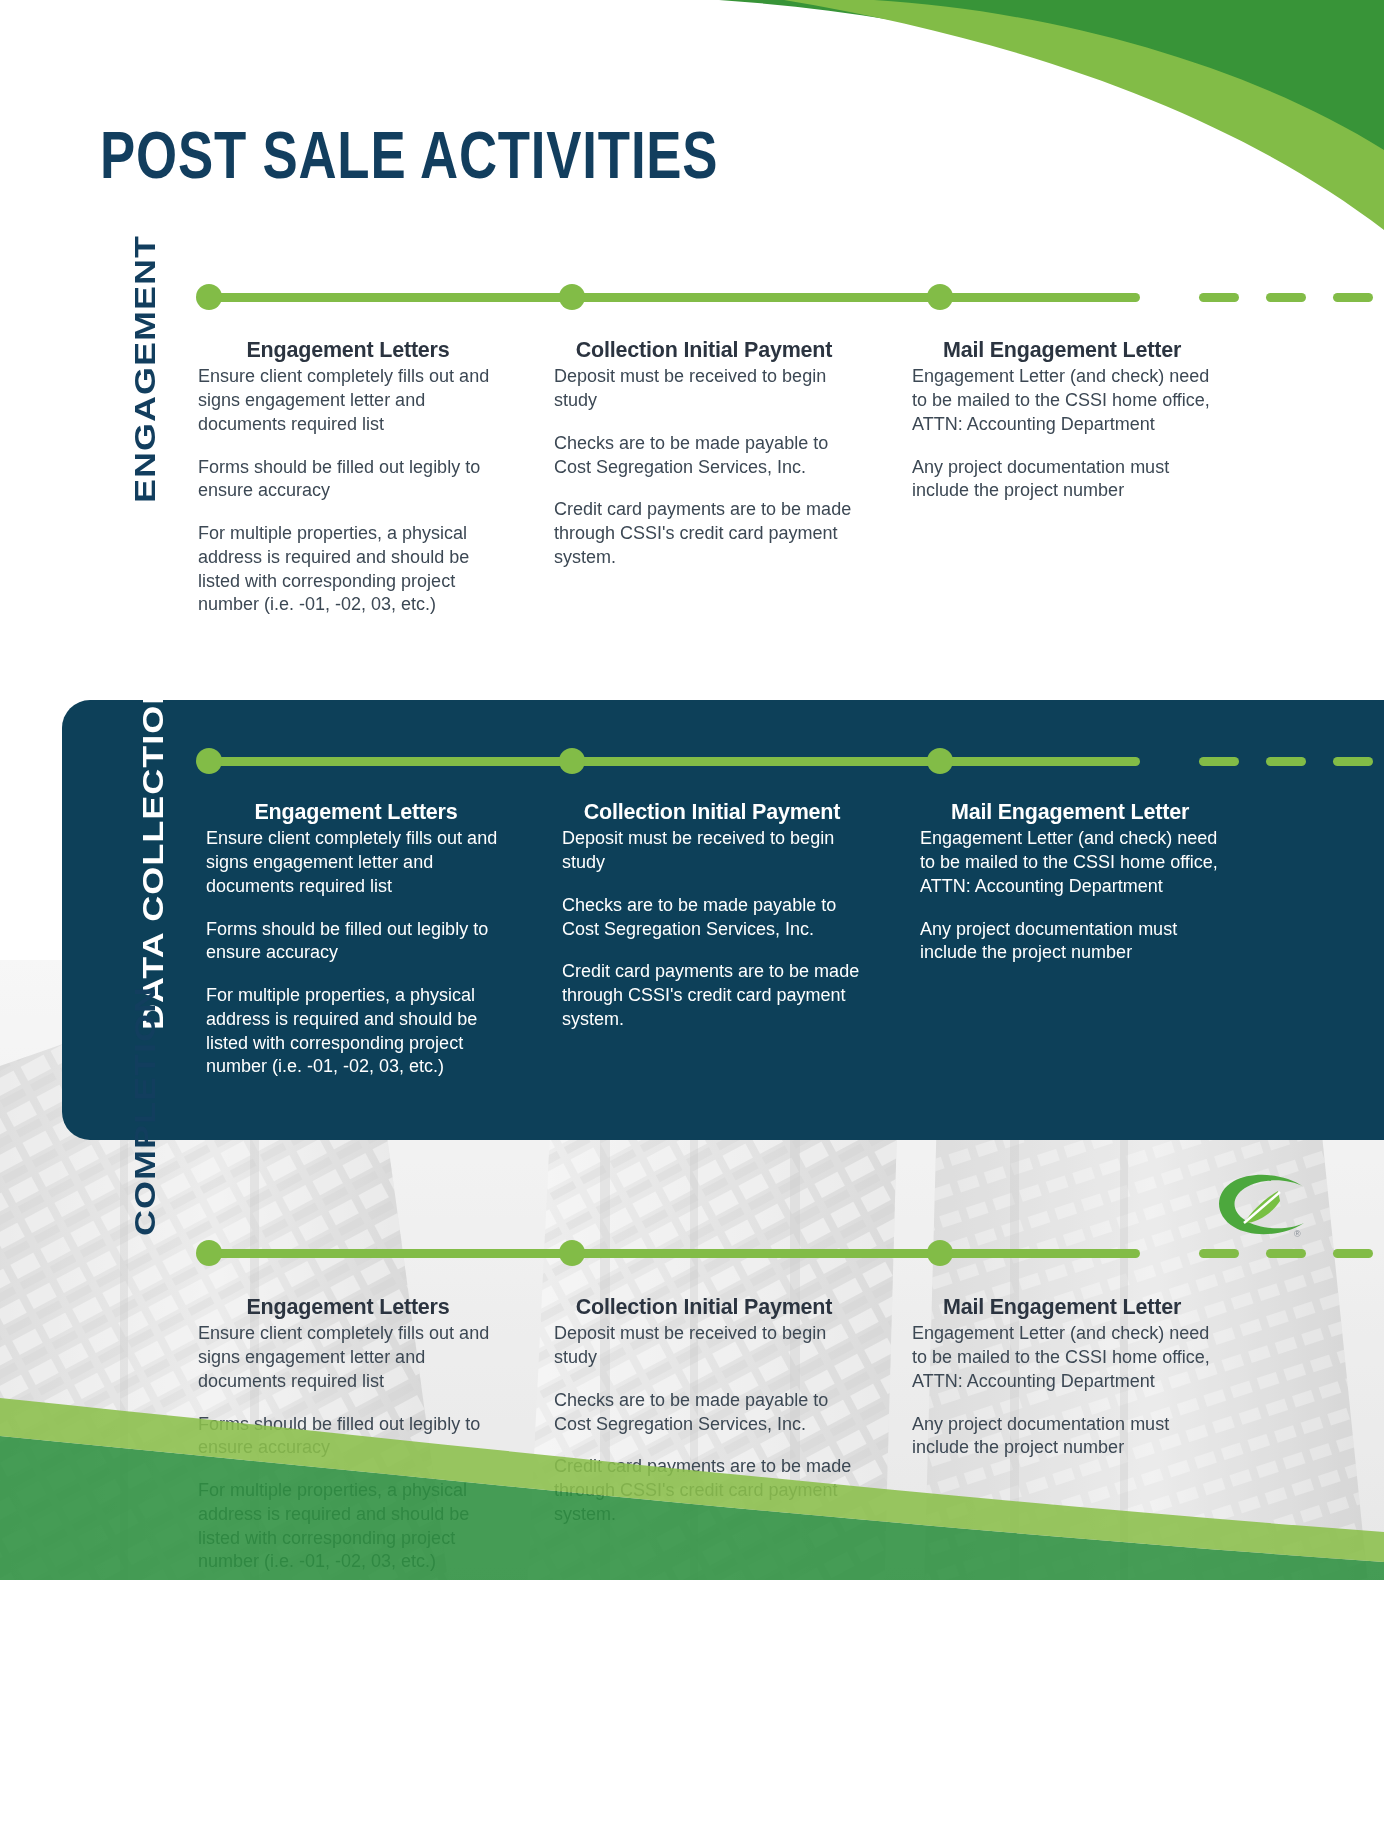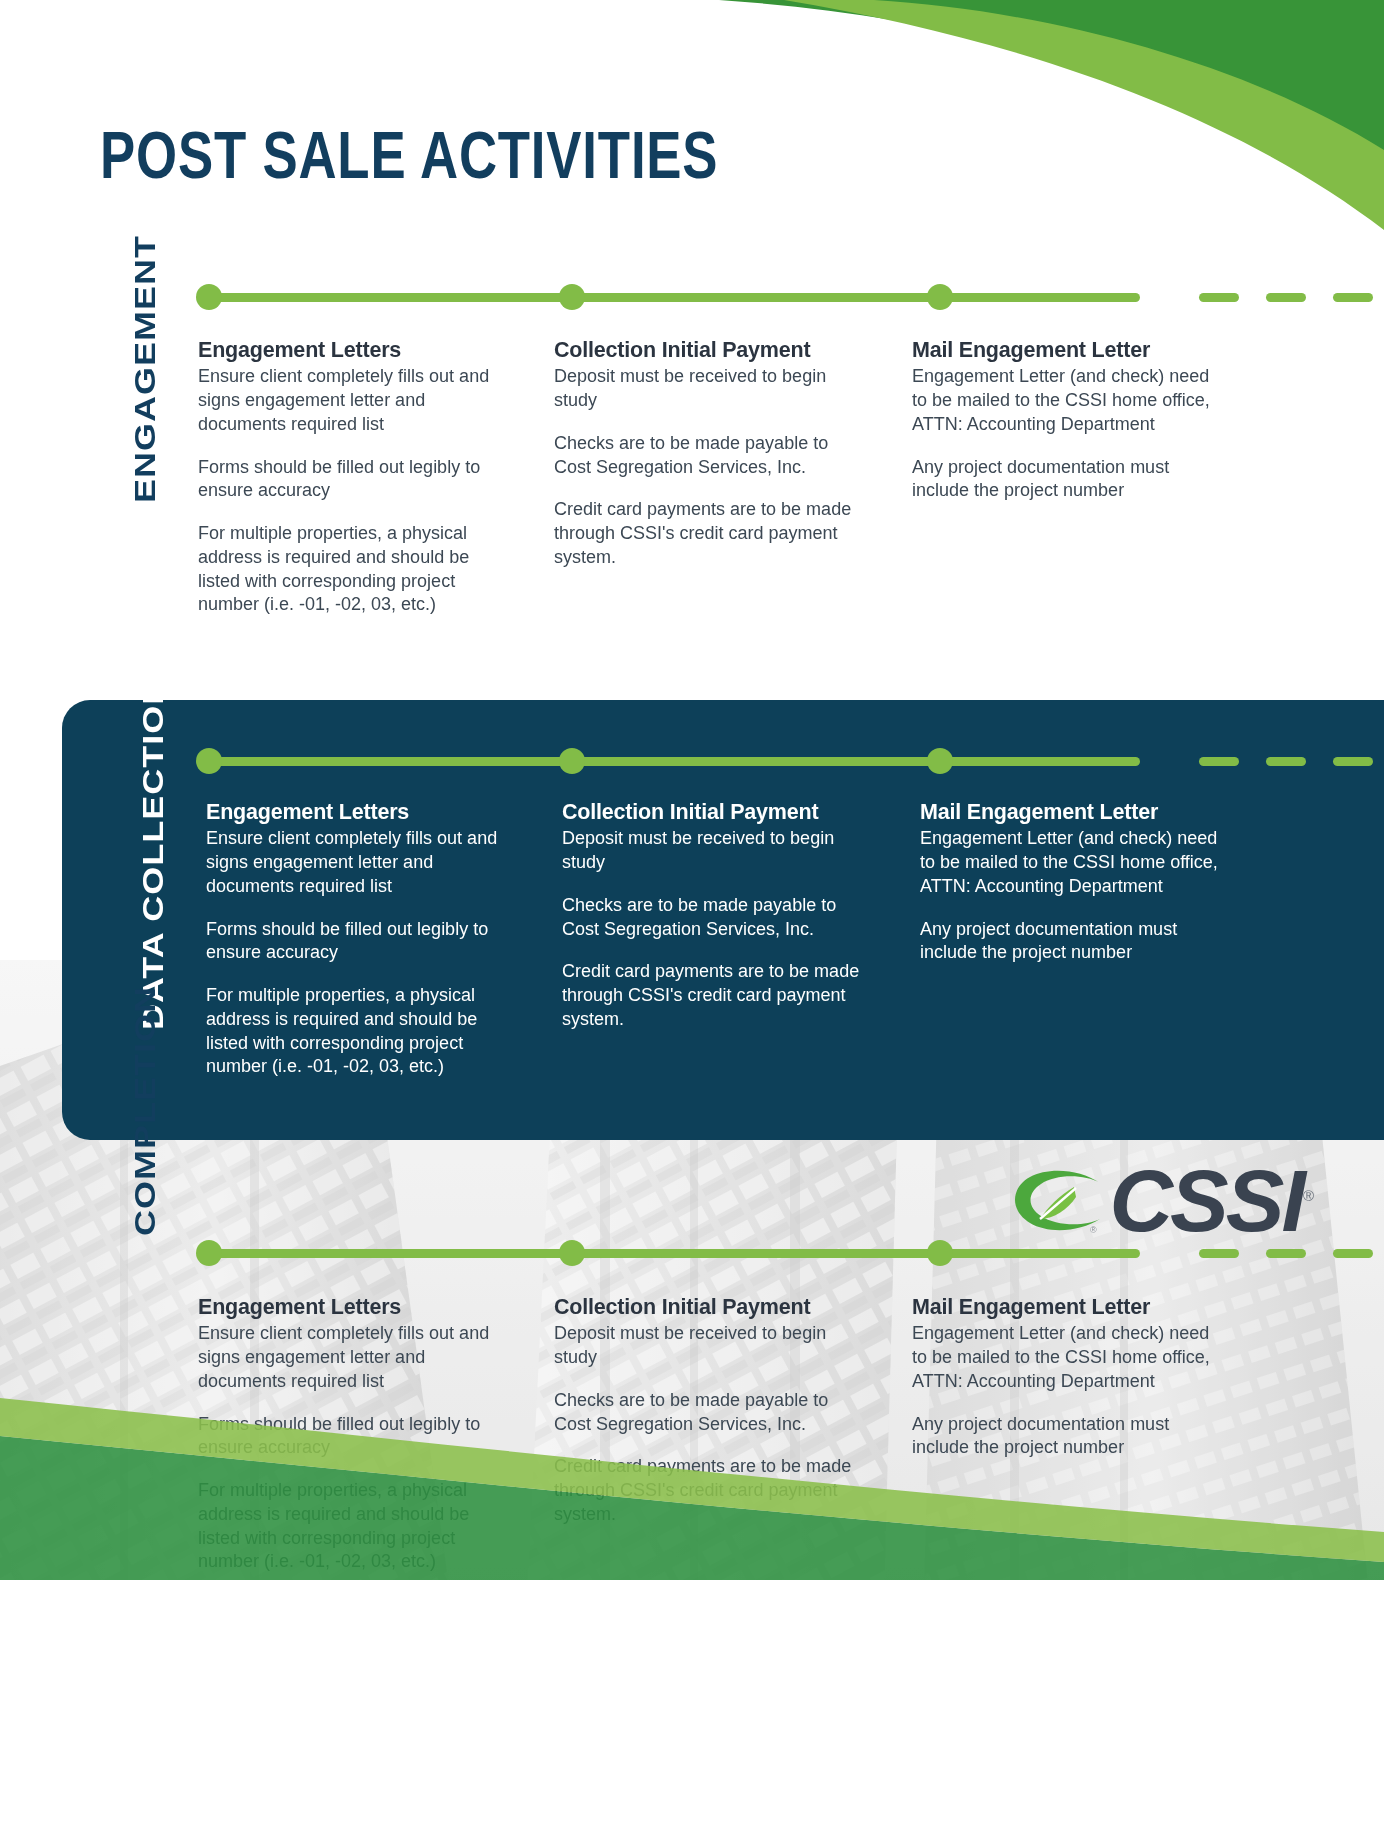--- a/index.html
+++ b/index.html
@@ -72,20 +72,21 @@
 
   
   .col{position:absolute;width:300px;}
   .col h3{
     margin:0 0 2px 0;
     font-size:21.5px;
     font-weight:bold;
     color:#2B3440;
     line-height:1.18;
     letter-spacing:-0.2px;
+    text-align:center;
   }
   .col p{
     margin:0;
     font-size:18px;
     line-height:1.32;
     color:#3C4854;
   }
   .col p + p{margin-top:19px;}
   .col.light h3{color:#ffffff;}
   .col.light p{color:#ffffff;}
@@ -282,18 +283,15 @@
     </div>
   </div>
 
   <div class="logo">
     <svg class="logo-mark" viewBox="0 0 112 80" aria-hidden="true">
       <path d="M96,22 C76,8 44,6 26,16 C6,27 6,50 26,62 C44,73 76,71 96,58 C80,66 52,65 37,55 C23,46 23,32 37,23 C52,13 80,13 96,22 Z" fill="#4CA83D"></path>
       <path d="M70,26 C56,34 44,46 36,58 C50,58 64,48 72,36 Z" fill="#78C043"></path>
       <path d="M72,27 L36,58" stroke="#ffffff" stroke-width="2.4" fill="none"></path>
       <text x="86" y="72" font-family="Liberation Sans, sans-serif" font-size="9" fill="#8a9098">®</text>
     </svg>
-    <div class="logo-word">
-      <span>CSSI</span><span class="logo-reg">®</span>
-    </div>
   </div>
 
 </div>
 
 </body></html>

